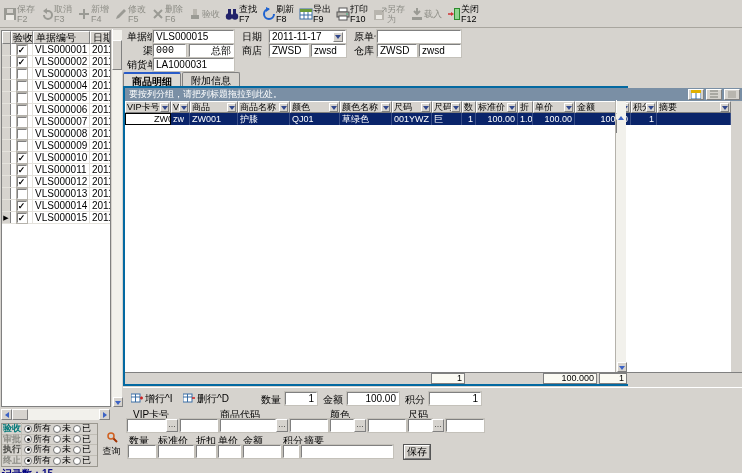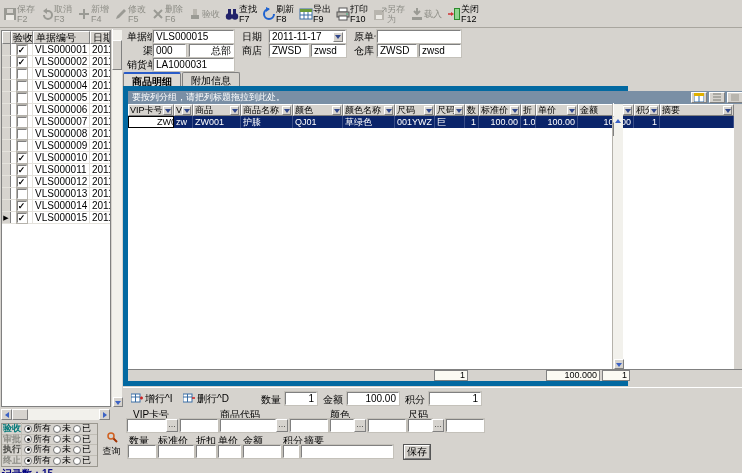--- a/index.html
+++ b/index.html
@@ -59,21 +59,21 @@
   input.fld{line-height:normal;}
   .combo{display:flex;align-items:center;}
   .combo .txt{flex:1;overflow:hidden;white-space:nowrap;}
   .ddbtn{width:10px;height:10px;flex:none;background:#d6d3ce;border:1px solid;border-color:#fff #808080 #808080 #fff;}
   .ddbtn .tri.down{border-top-color:#30478c;margin-top:2.5px;}
 
   .tabs{position:absolute;left:0;top:43px;height:15px;display:flex;}
   .tab{height:15px;padding:1px 8px 0;font-size:10px;background:#d6d3ce;border:1px solid #808080;border-bottom:none;border-radius:2px 2px 0 0;margin-right:1px;}
   .tab.active{border-top:2px solid #2a5cc8;background:#dedbd6;font-weight:bold;}
 
-  .gridblock{position:absolute;left:0;top:57px;width:505px;height:300px;background:#fde047;border:5px solid #0369a1;}
+  .gridblock{position:absolute;left:0;top:57px;width:505px;height:300px;background:#fde047;border:2px solid #0369a1;}
   .groupbar{position:absolute;left:0;top:0;width:617px;height:13px;background:#7a8fa5;color:#fff;font-size:9px;line-height:13px;padding-left:4px;display:flex;align-items:center;}
   .groupbar .hint{flex:1;overflow:hidden;white-space:nowrap;}
   .gb-btn{width:16px;height:11px;margin-right:2px;background:#d6d3ce;border:1px solid;border-color:#fff #808080 #808080 #fff;display:flex;align-items:center;justify-content:center;}
   .ghead{position:absolute;left:0;top:13px;width:606px;height:12px;display:flex;background:#d6d3ce;}
   .hcell{height:12px;border:1px solid;border-color:#fff #808080 #808080 #fff;display:flex;align-items:center;font-size:9px;overflow:hidden;flex:none;}
   .hcell .hlbl{flex:1;overflow:hidden;white-space:nowrap;padding-left:1px;}
   .hcell .ddbtn{width:9px;height:9px;margin-right:1px;}
   .grow{position:absolute;left:0;top:25px;width:606px;height:12px;display:flex;background:#0a246a;color:#fff;}
   .gcell{height:12px;font-size:9px;line-height:12px;overflow:hidden;white-space:nowrap;padding:0 2px;flex:none;border-right:1px solid #3a4f88;}
   .gcell.num{text-align:right;}
@@ -452,21 +452,21 @@
       <div class="fld combo" style="left:146px;top:1px;width:77px;">
         <span class="txt">2011-11-17</span>
         <span class="ddbtn">
             <i class="tri down"></i>
           </span>
       </div>
       <span class="flabel" style="left:231px;top:1px;">原单号</span>
       <input class="fld" style="left: 254px; top: 1px; width: 84px;" value="">
 
       <span class="flabel" style="left:20px;top:15px;">渠道</span>
-      <input class="fld" style="left: 30px; top: 15px; width: 33px;" value="000">
+      <input class="fld" style="left: 30px; top: 15px; width: 33px; font-family: Liberation Mono, monospace;" value="000">
       <input class="fld" style="left: 66px; top: 15px; width: 45px; text-align: right;" value="总部">
       <span class="flabel" style="left:119px;top:15px;">商店</span>
       <input class="fld" style="left: 146px; top: 15px; width: 40px;" value="ZWSD">
       <input class="fld" style="left: 188px; top: 15px; width: 35px;" value="zwsd">
       <span class="flabel" style="left:231px;top:15px;">仓库</span>
       <input class="fld" style="left: 254px; top: 15px; width: 40px;" value="ZWSD">
       <input class="fld" style="left: 296px; top: 15px; width: 42px;" value="zwsd">
 
       <span class="flabel" style="left:4px;top:29px;">销货单号</span>
       <input class="fld" style="left: 30px; top: 29px; width: 81px;" value="LA1000031">

